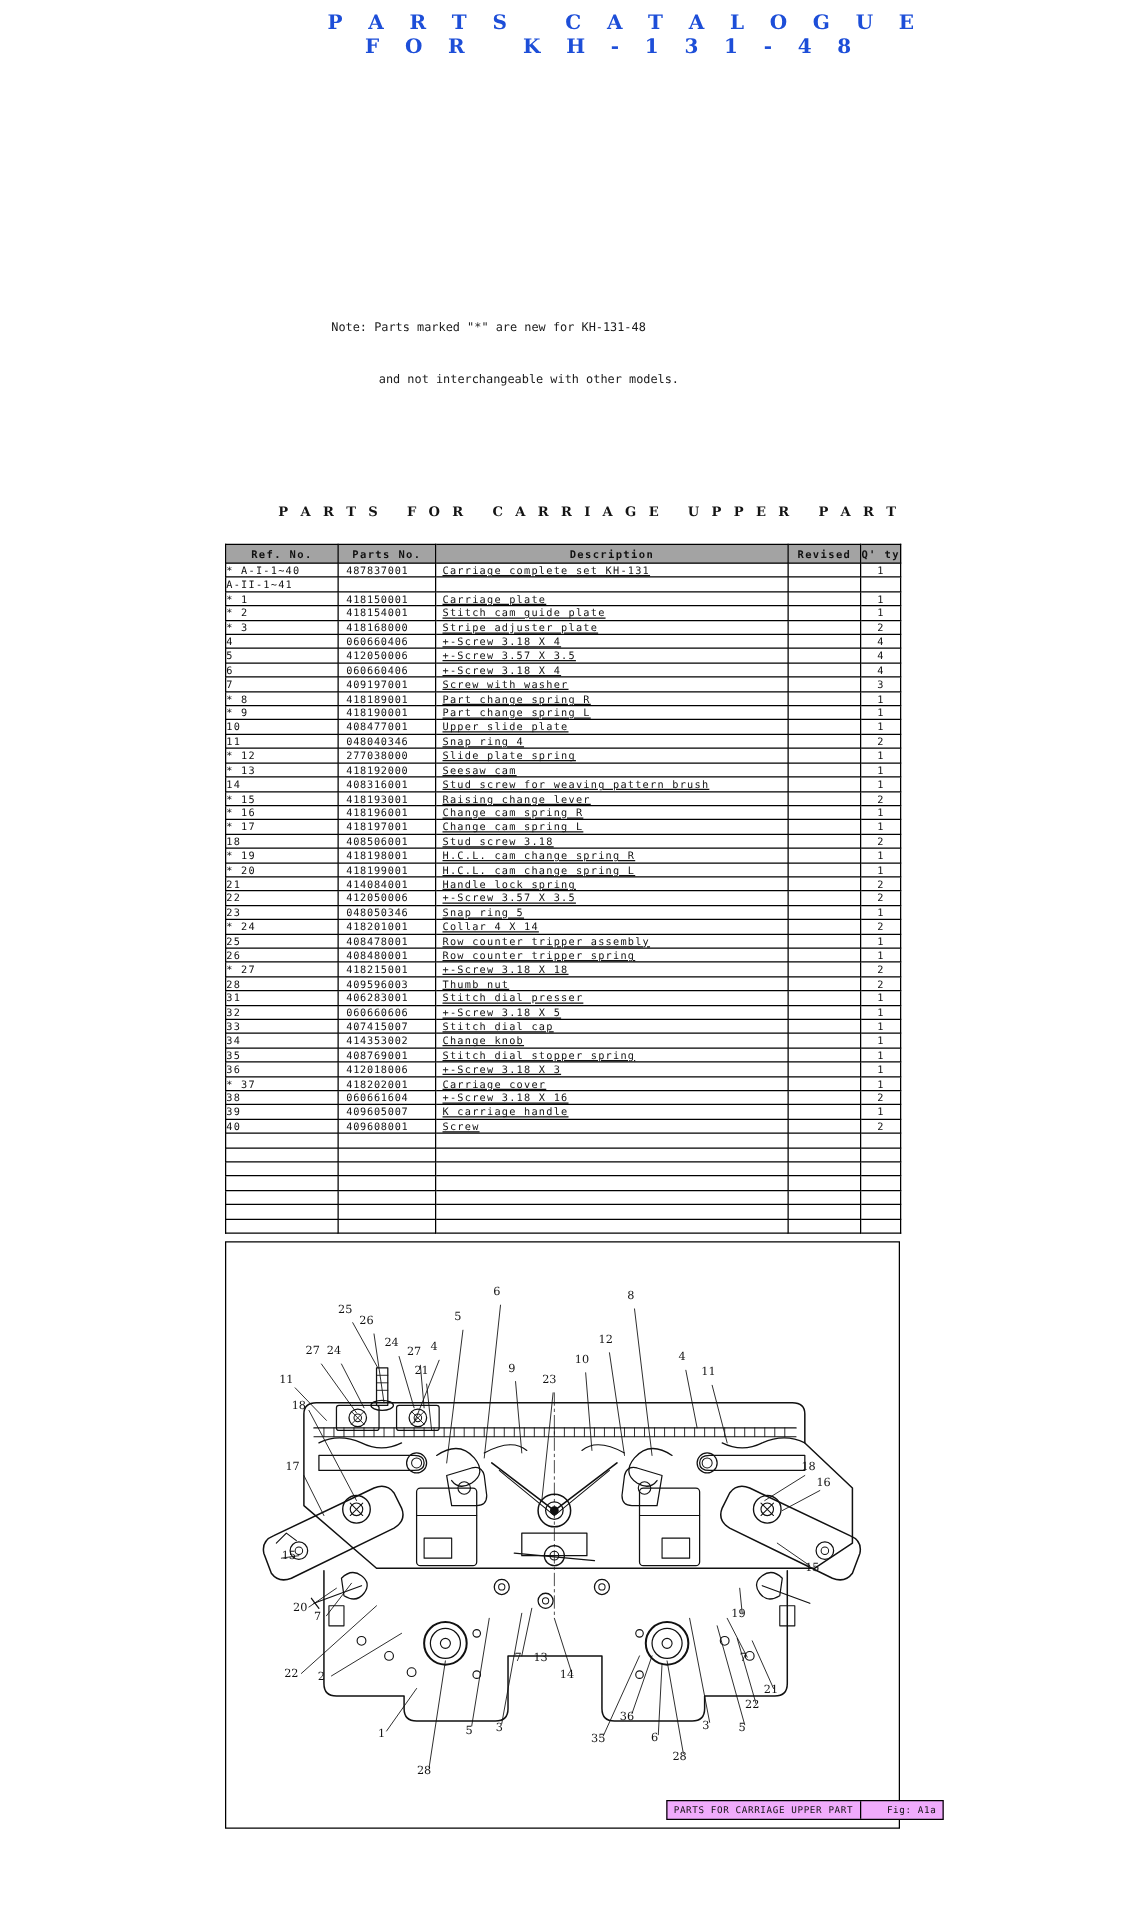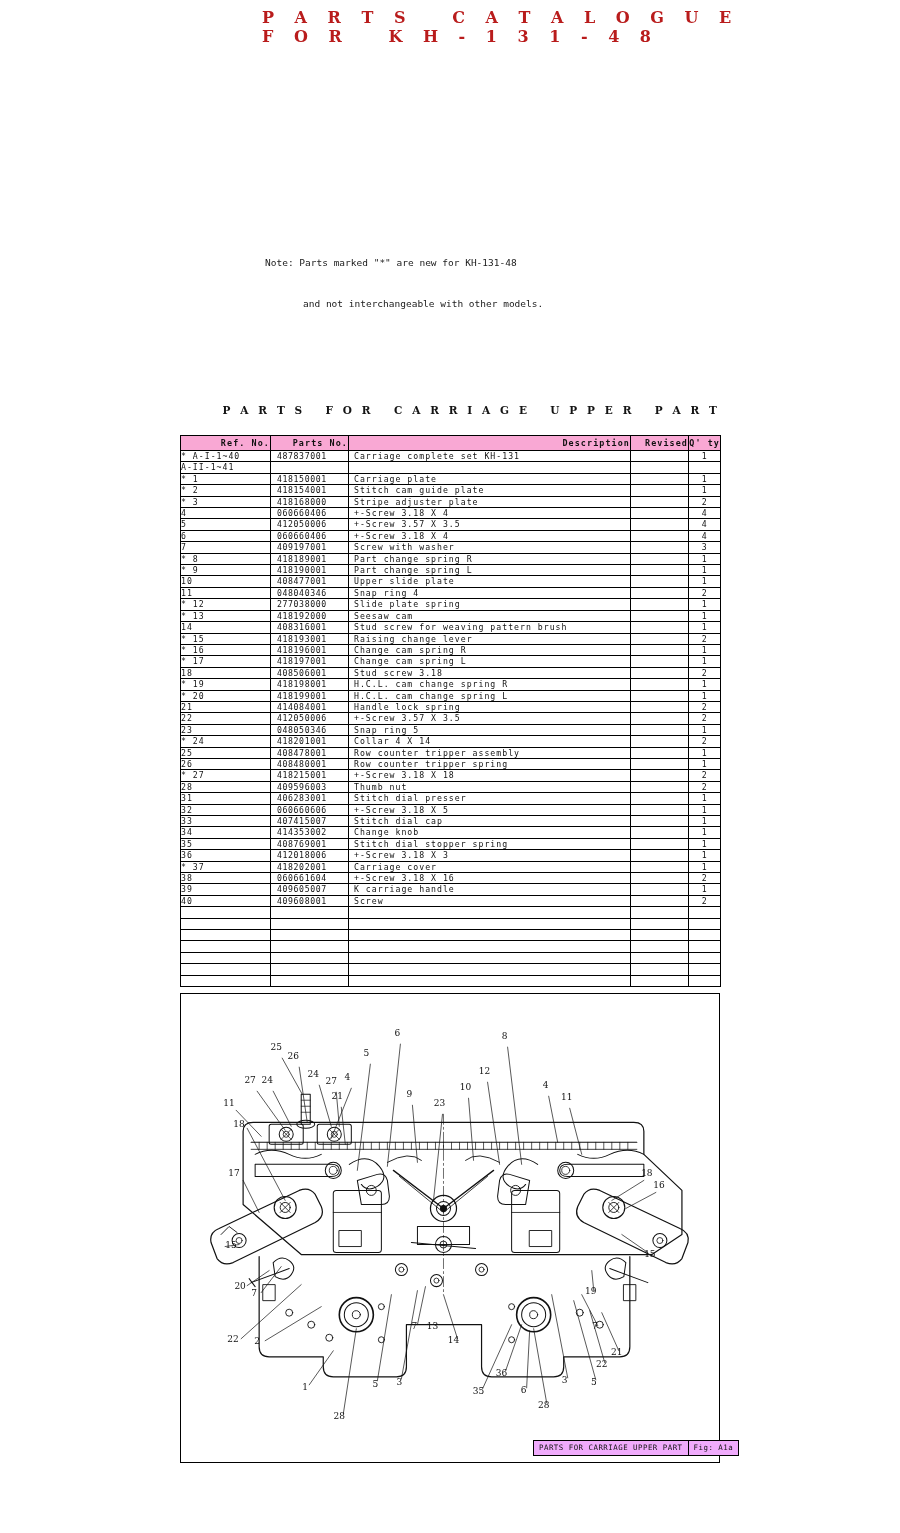--- a/index.html
+++ b/index.html
@@ -23,23 +23,23 @@
     top: 8px;
     width: 420px;
   }
   .title-line {
     font-family: "DejaVu Serif", serif;
     font-size: 16px;
     font-weight: 700;
     letter-spacing: 7.5px;
     line-height: 19px;
     white-space: pre;
-    color: #b91c1c;
-  }
-  .title-line.second { letter-spacing: 7.5px; }
+    color: #1d4ed8;
+  }
+  .title-line.second { letter-spacing: 7.5px; margin-left: 30px; }
 
   
   #note-block {
     position: absolute;
     left: 265px;
     top: 229px;
     width: 420px;
     font-family: "DejaVu Sans Mono", monospace;
     font-size: 9.5px;
     line-height: 13.5px;
@@ -74,39 +74,39 @@
   }
   table.parts, table.parts th, table.parts td {
     border: 1px solid #000;
   }
   table.parts thead th {
     font-family: "DejaVu Sans Mono", monospace;
     font-weight: 700;
     font-size: 8.4px;
     letter-spacing: 1.1px;
     padding: 1px 0 1px 0;
-    text-align: right;
+    text-align: center;
     height: 12px;
-    background: #f9a8d4;
+    background: #a3a3a3;
   }
   table.parts tbody td {
     padding: 0;
     height: 10.4px;
     vertical-align: top;
     background: #fff;
   }
   .col-ref   { width: 90px; }
   .col-part  { width: 78px; }
   .col-desc  { width: 282px; }
   .col-rev   { width: 58px; }
   .col-qty   { width: 32px; }
 
   td.c-ref  { text-align: left; padding-right: 16px !important; letter-spacing: 1.0px; white-space: pre; }
   td.c-part { text-align: left;  padding-left: 6px !important;  letter-spacing: 0.6px; }
-  td.c-desc { text-align: left;  padding-left: 5px !important;  letter-spacing: 1.0px; }
+  td.c-desc { text-align: left;  padding-left: 5px !important;  letter-spacing: 1.0px; text-decoration: underline; }
   td.c-rev  { }
   td.c-qty  { text-align: center; letter-spacing: 0.5px; }
   tr.tail td { height: 10.4px; }
 
   
   #diagram-section {
     position: absolute;
     left: 180px;
     top: 993px;
     width: 540px;
@@ -134,20 +134,21 @@
     line-height: 12px;
   }
   #figure-label .fl-title {
     padding: 1px 5px;
     border-right: 1.1px solid #000;
     white-space: nowrap;
   }
   #figure-label .fl-fig {
     padding: 1px 5px;
     white-space: nowrap;
+    margin-left: 16px;
   }
 </style>
 </head>
 <body>
 
 <div id="title-block">
   <div class="title-line">P A R T S   C A T A L O G U E</div>
   <div class="title-line second">F O R   K H - 1 3 1 - 4 8</div>
 </div>
 

